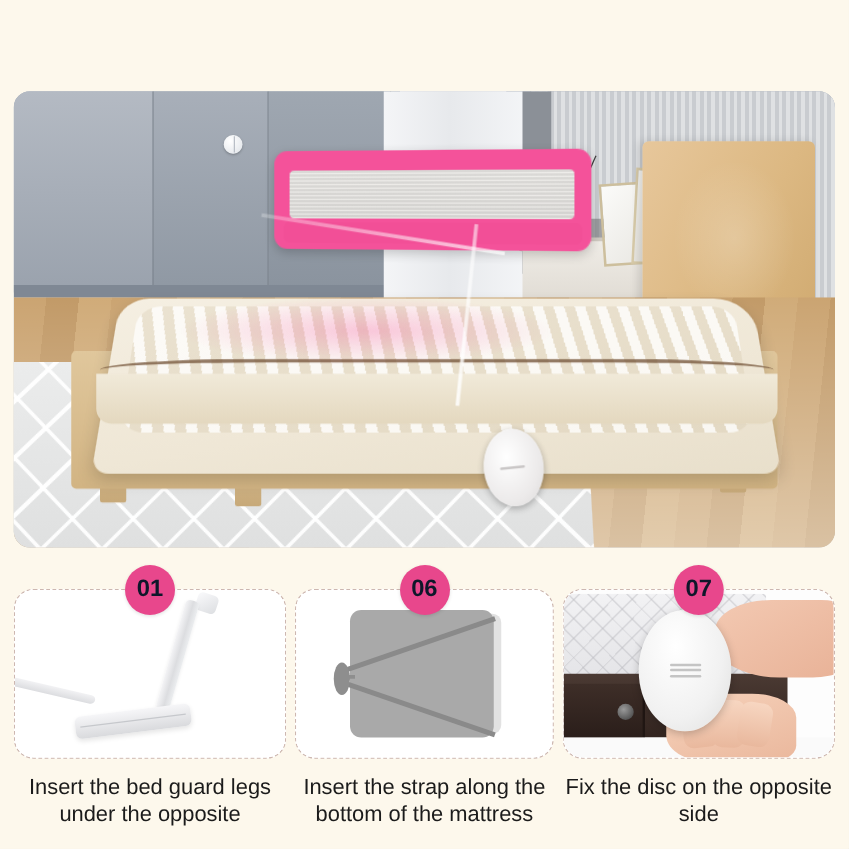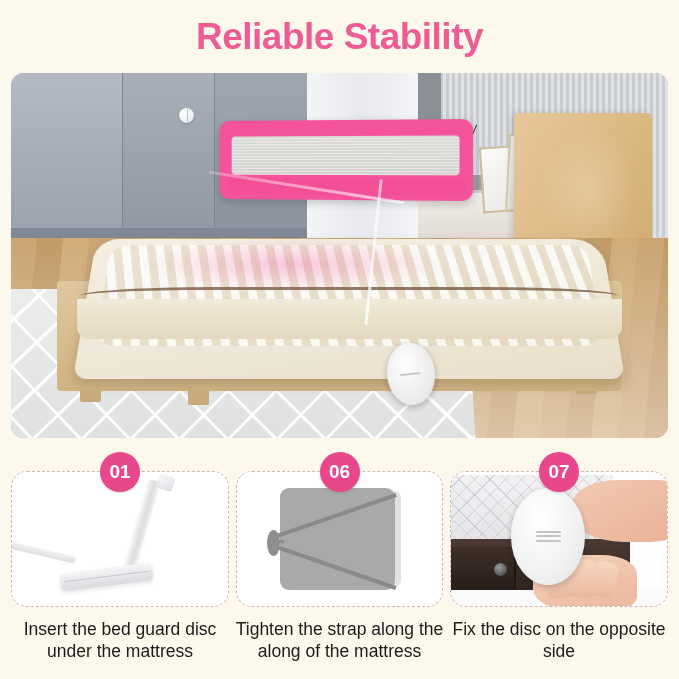--- a/index.html
+++ b/index.html
@@ -131,21 +131,21 @@
   
   .cards { position:absolute; left:0; top:452px; width:679px; height:227px; }
   .card-col { position:absolute; top:0; }
   .c1 { left:11px; width:218px; }
   .c2 { left:236px; width:207px; }
   .c3 { left:450px; width:218px; }
 
   .badge {
     position:absolute; top:0; left:50%; transform:translateX(-50%);
     width:40px; height:40px; border-radius:50%;
-    background:#e8478c; color:#ffffff;
+    background:#e8478c; color:#0f172a;
     font-size:19px; font-weight:bold; line-height:40px; text-align:center;
     z-index:3; box-shadow:0 1px 3px rgba(0,0,0,.12);
   }
   .card-box {
     position:absolute; top:19px; left:0; width:100%; height:136px;
     border:1.6px dashed #cdb7b0; border-radius:16px;
     background:#ffffff; overflow:hidden;
   }
   .caption {
     position:absolute; top:166px; left:-4px; width:calc(100% + 8px);
@@ -208,21 +208,20 @@
     box-shadow:0 2px 7px rgba(0,0,0,.22); }
   .p3-disc i { position:absolute; left:34%; width:34%; height:2px; background:#c4c4c4; border-radius:2px; display:block; }
   .p3-l1 { top:44%; } .p3-l2 { top:49%; } .p3-l3 { top:54%; }
   .p3-floor { position:absolute; left:0; top:88%; width:100%; height:12%; background:#fafafa; }
 </style>
 </head>
 <body>
 
 <div class="page">
 
-  <div class="title">Reliable Stability</div>
 
   <div class="hero">
     <div class="wall"></div>
     <div class="wardrobe-panel wp1"></div>
     <div class="wardrobe-panel wp2"></div>
     <div class="wardrobe-panel wp3"></div>
     <div class="wardrobe-panel wp4"></div>
     <div class="wardrobe-knob"></div>
     <div class="baseboard"></div>
 
@@ -277,35 +276,35 @@
     <div class="card-col c1">
       <div class="badge">01</div>
       <div class="card-box">
         <div class="leg-art">
           <div class="leg-tip"></div>
           <div class="leg-vert"></div>
           <div class="leg-arm"></div>
           <div class="leg-bar"></div>
         </div>
       </div>
-      <div class="caption">Insert the bed guard disc under the mattress</div>
+      <div class="caption">Insert the bed guard legs under the opposite</div>
     </div>
 
     <div class="card-col c2">
       <div class="badge">06</div>
       <div class="card-box">
         <div class="diag">
           <div class="diag-mat-side"></div>
           <div class="diag-mat"></div>
           <div class="diag-strap ds1"></div>
           <div class="diag-strap ds2"></div>
           <div class="diag-disc"></div>
         </div>
       </div>
-      <div class="caption">Tighten the strap along the along of the mattress</div>
+      <div class="caption">Insert the strap along the bottom of the mattress</div>
     </div>
 
     <div class="card-col c3">
       <div class="badge">07</div>
       <div class="card-box">
         <div class="photo3">
           <div class="p3-mattress"></div>
           <div class="p3-frame"></div>
           <div class="p3-frame2"></div>
           <div class="p3-knob"></div>

